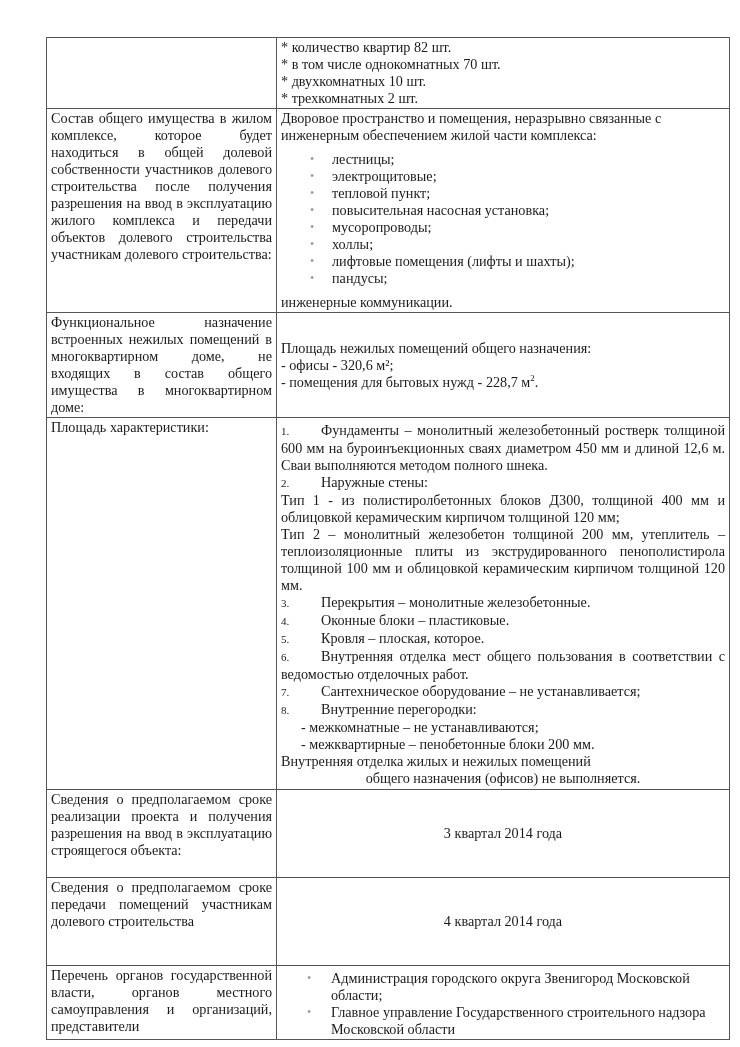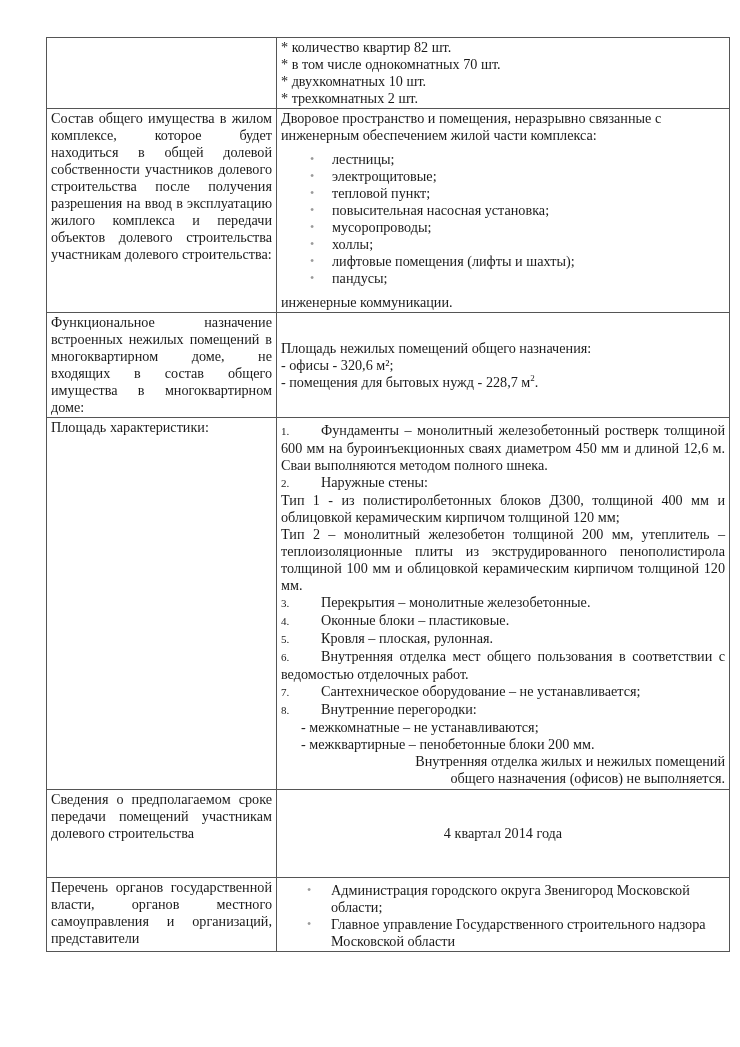--- a/index.html
+++ b/index.html
@@ -72,31 +72,35 @@
 
   <tr>
     <td>Площадь характеристики:</td>
     <td class="just-full" style="padding-top:4px; padding-bottom:2px;margin-top:24px;">
       <div class="num-item"><span class="num-mark">1.</span><span>Фундаменты – монолитный железобетонный ростверк толщиной 600 мм на буроинъекционных сваях диаметром 450 мм и длиной 12,6 м. Сваи выполняются методом полного шнека.</span></div>
       <div class="num-item"><span class="num-mark">2.</span><span>Наружные стены:</span></div>
       <div>Тип 1 - из полистиролбетонных блоков Д300, толщиной 400 мм и облицовкой керамическим кирпичом толщиной 120 мм;</div>
       <div>Тип 2 – монолитный железобетон толщиной 200 мм, утеплитель – теплоизоляционные плиты из экструдированного пенополистирола толщиной 100 мм и облицовкой керамическим кирпичом толщиной 120 мм.</div>
       <div class="num-item"><span class="num-mark">3.</span><span>Перекрытия – монолитные железобетонные.</span></div>
       <div class="num-item"><span class="num-mark">4.</span><span>Оконные блоки – пластиковые.</span></div>
-      <div class="num-item"><span class="num-mark">5.</span><span>Кровля – плоская, рулонная.</span></div>
+      <div class="num-item"><span class="num-mark">5.</span><span>Кровля – плоская, которое.</span></div>
       <div class="num-item"><span class="num-mark">6.</span><span>Внутренняя отделка мест общего пользования в соответствии с ведомостью отделочных работ.</span></div>
       <div class="num-item"><span class="num-mark">7.</span><span>Сантехническое оборудование – не устанавливается;</span></div>
       <div class="num-item"><span class="num-mark">8.</span><span>Внутренние перегородки:</span></div>
       <div class="sub">- межкомнатные – не устанавливаются;</div>
       <div class="sub">- межквартирные – пенобетонные блоки 200 мм.</div>
-      <div style="text-align:right">Внутренняя отделка жилых и нежилых помещений</div>
-      <div style="text-align:right">общего назначения (офисов) не выполняется.</div>
+      <div style="text-align:left">Внутренняя отделка жилых и нежилых помещений</div>
+      <div style="text-align:center">общего назначения (офисов) не выполняется.</div>
     </td>
   </tr>
 
+  <tr style="height:88px">
+    <td class="just">Сведения о предполагаемом сроке реализации проекта и получения разрешения на ввод в эксплуатацию строящегося объекта:</td>
+    <td class="center-cell">3 квартал 2014 года</td>
+  </tr>
 
   <tr style="height:88px">
     <td class="just">Сведения о предполагаемом сроке передачи помещений участникам долевого строительства</td>
     <td class="center-cell">4 квартал 2014 года</td>
   </tr>
 
   <tr style="height:70px">
     <td class="just">Перечень органов государственной власти, органов местного самоуправления и организаций, представители</td>
     <td style="padding-top:4px;">
       <ul class="org">

